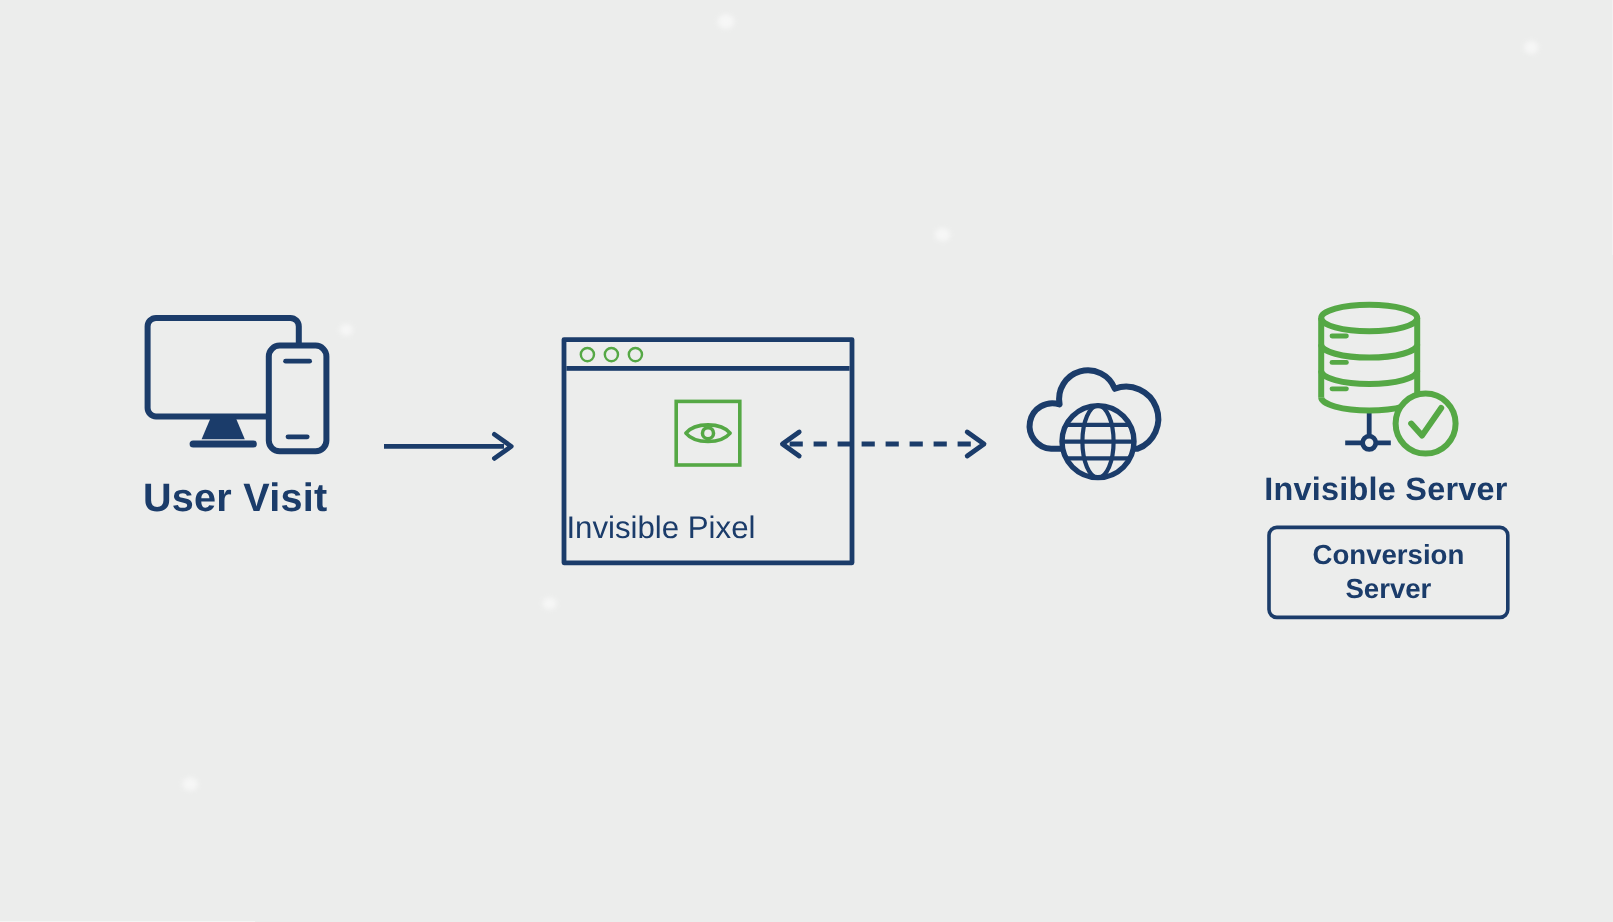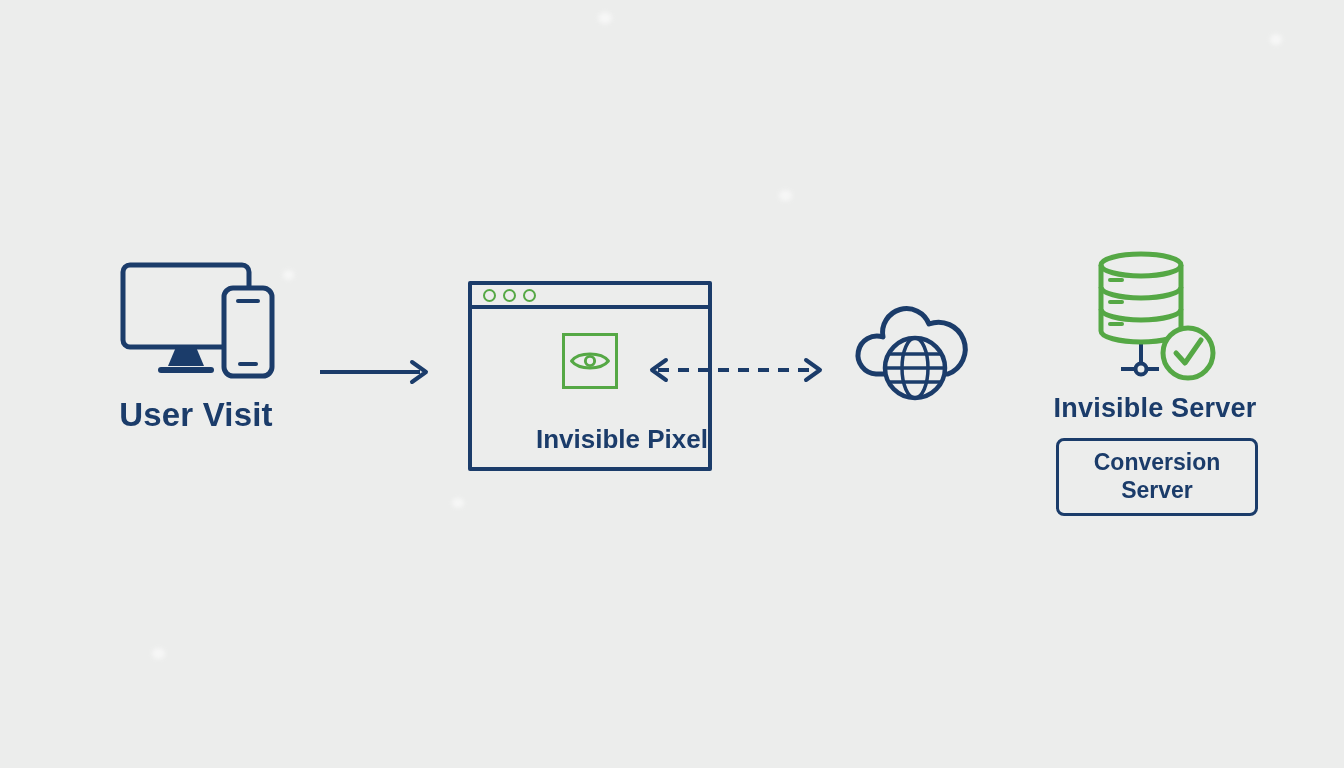--- a/index.html
+++ b/index.html
@@ -61,23 +61,23 @@
     width: 56px; height: 56px;
     border: 3.5px solid #55a845;
     box-sizing: border-box;
     display: flex;
     align-items: center;
     justify-content: center;
   }
   .browser-label {
     position: absolute;
     left: 0; right: 0; bottom: 12px;
-    text-align: right;
+    text-align: left;
     color: #1b3c6a;
-    font-weight: bold;
+    font-weight: normal;
     font-size: 26px;
   }
 
   
   .conversion-box {
     position: absolute;
     left: 1056px; top: 438px;
     width: 202px;
     border: 3px solid #1b3c6a;
     border-radius: 8px;

